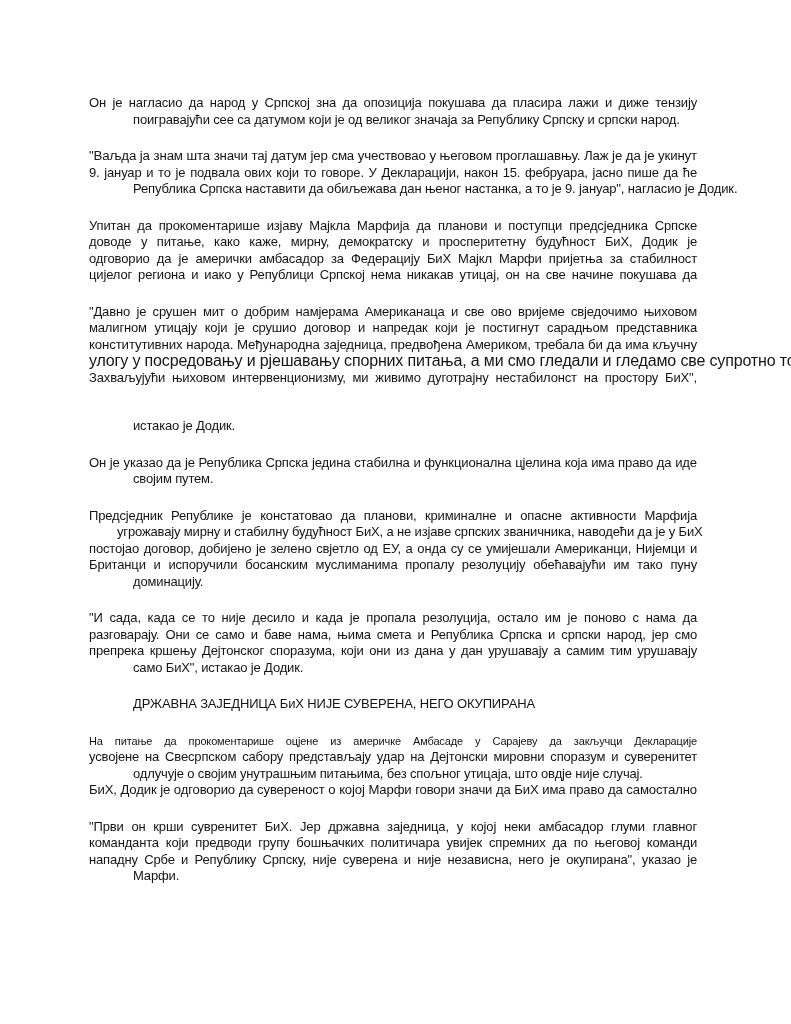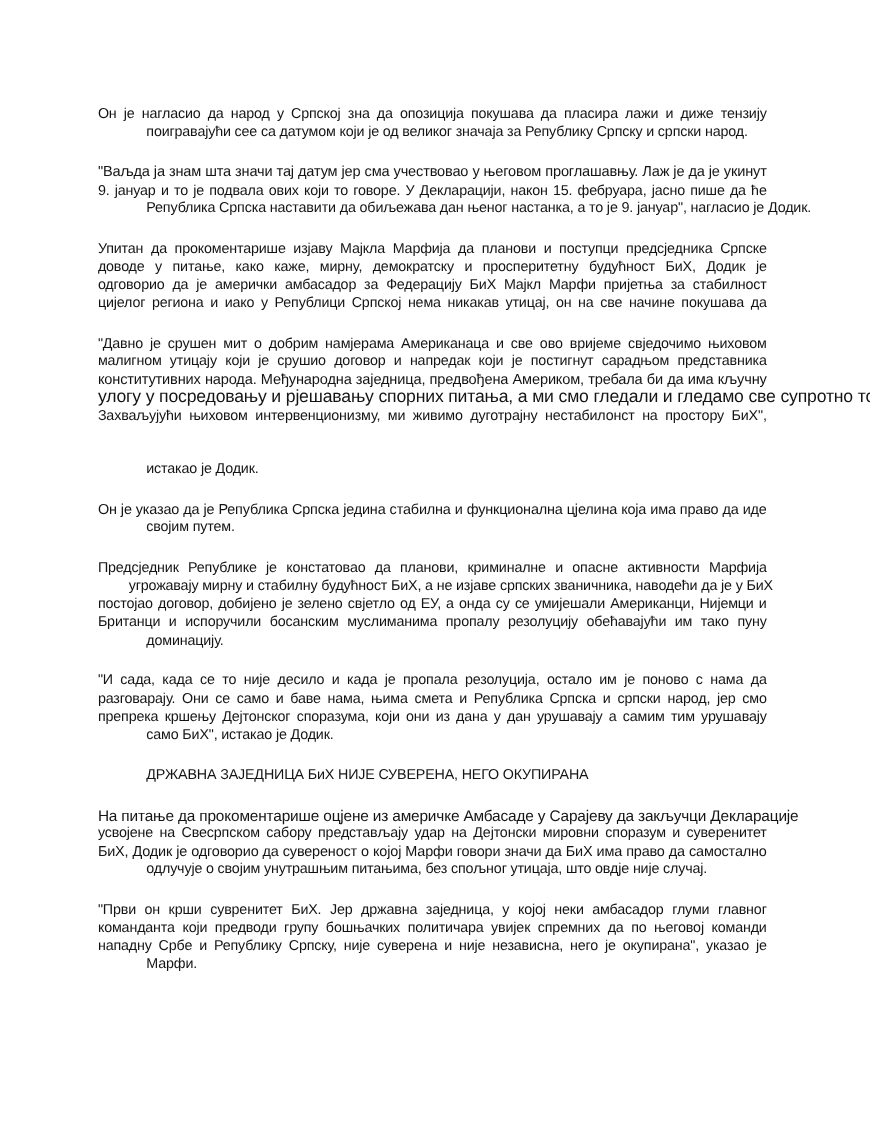--- a/index.html
+++ b/index.html
@@ -94,24 +94,24 @@
     <span class="line" style="white-space: nowrap;">разговарају. Они се само и баве нама, њима смета и Република Српска и српски народ, јер смо</span>
     <span class="line" style="white-space: nowrap;">препрека кршењу Дејтонског споразума, који они из дана у дан урушавају а самим тим урушавају</span>
     <span class="line last" style="white-space: nowrap;">само БиХ", истакао је Додик.</span>
   </div>
 
   <div class="para heading">
     <span class="line last" style="white-space: nowrap;">ДРЖАВНА ЗАЈЕДНИЦА БиХ НИЈЕ СУВЕРЕНА, НЕГО ОКУПИРАНА</span>
   </div>
 
   <div class="para">
-    <span class="line" style="white-space: nowrap; font-size: 14px;">На питање да прокоментарише оцјене из америчке Амбасаде у Сарајеву да закључци Декларације</span>
+    <span class="line" style="white-space: nowrap; font-size: 11px;">На питање да прокоментарише оцјене из америчке Амбасаде у Сарајеву да закључци Декларације</span>
     <span class="line" style="white-space: nowrap;">усвојене на Свесрпском сабору представљају удар на Дејтонски мировни споразум и суверенитет</span>
+    <span class="line last" style="white-space: nowrap;">одлучује о својим унутрашњим питањима, без спољног утицаја, што овдје није случај.</span>
     <span class="line" style="white-space: nowrap; font-size: 13.1372px;">БиХ, Додик је одговорио да сувереност о којој Марфи говори значи да БиХ има право да самостално</span>
-    <span class="line last" style="white-space: nowrap;">одлучује о својим унутрашњим питањима, без спољног утицаја, што овдје није случај.</span>
   </div>
 
   <div class="para">
     <span class="line" style="white-space: nowrap;">"Први он крши сувренитет БиХ. Јер државна заједница, у којој неки амбасадор глуми главног</span>
     <span class="line" style="white-space: nowrap;">команданта који предводи групу бошњачких политичара увијек спремних да по његовој команди</span>
     <span class="line" style="white-space: nowrap;">нападну Србе и Републику Српску, није суверена и није независна, него је окупирана", указао је</span>
     <span class="line last" style="white-space: nowrap;">Марфи.</span>
   </div>
 
 </div>

